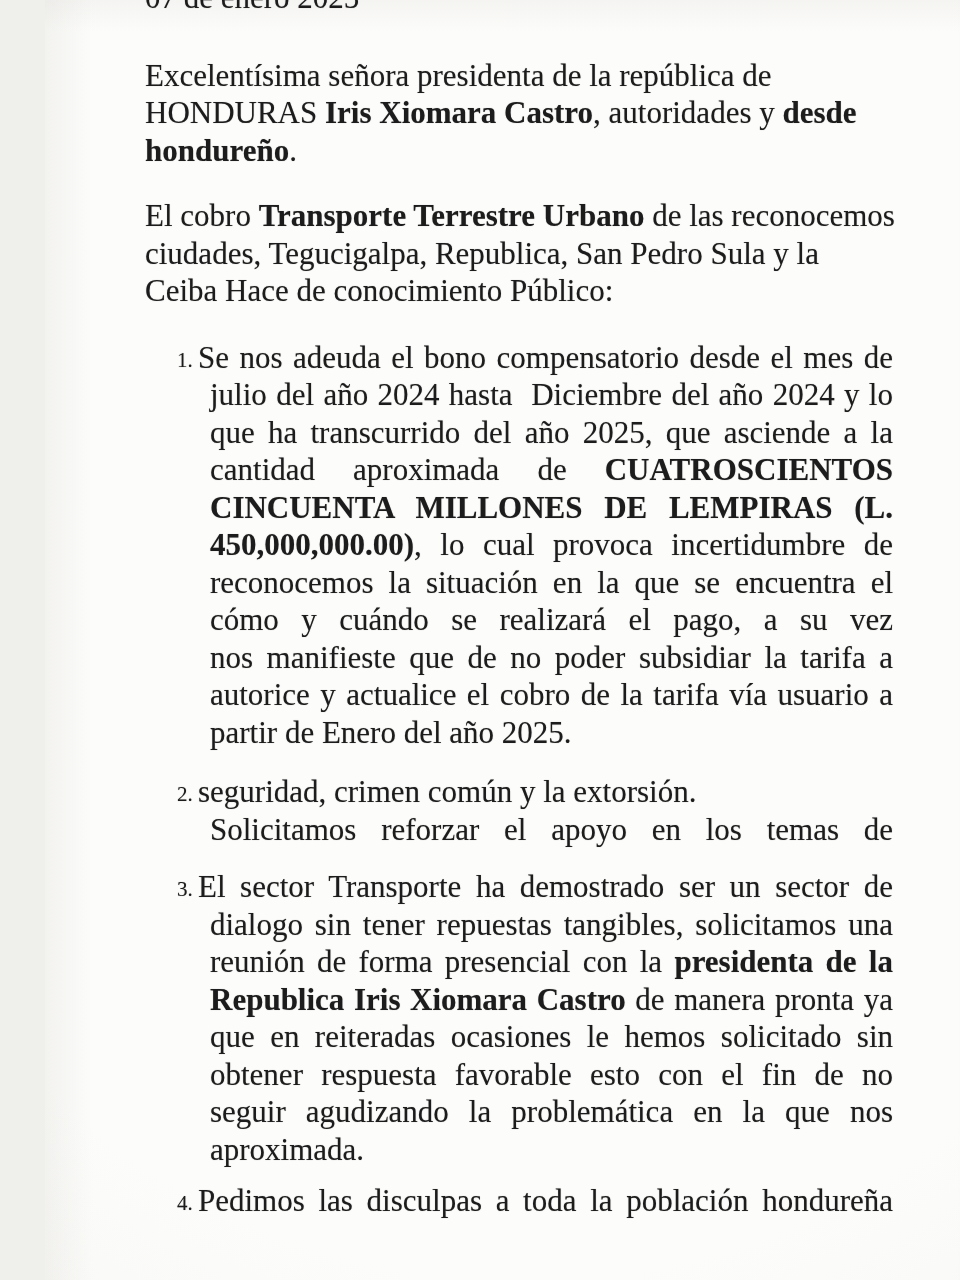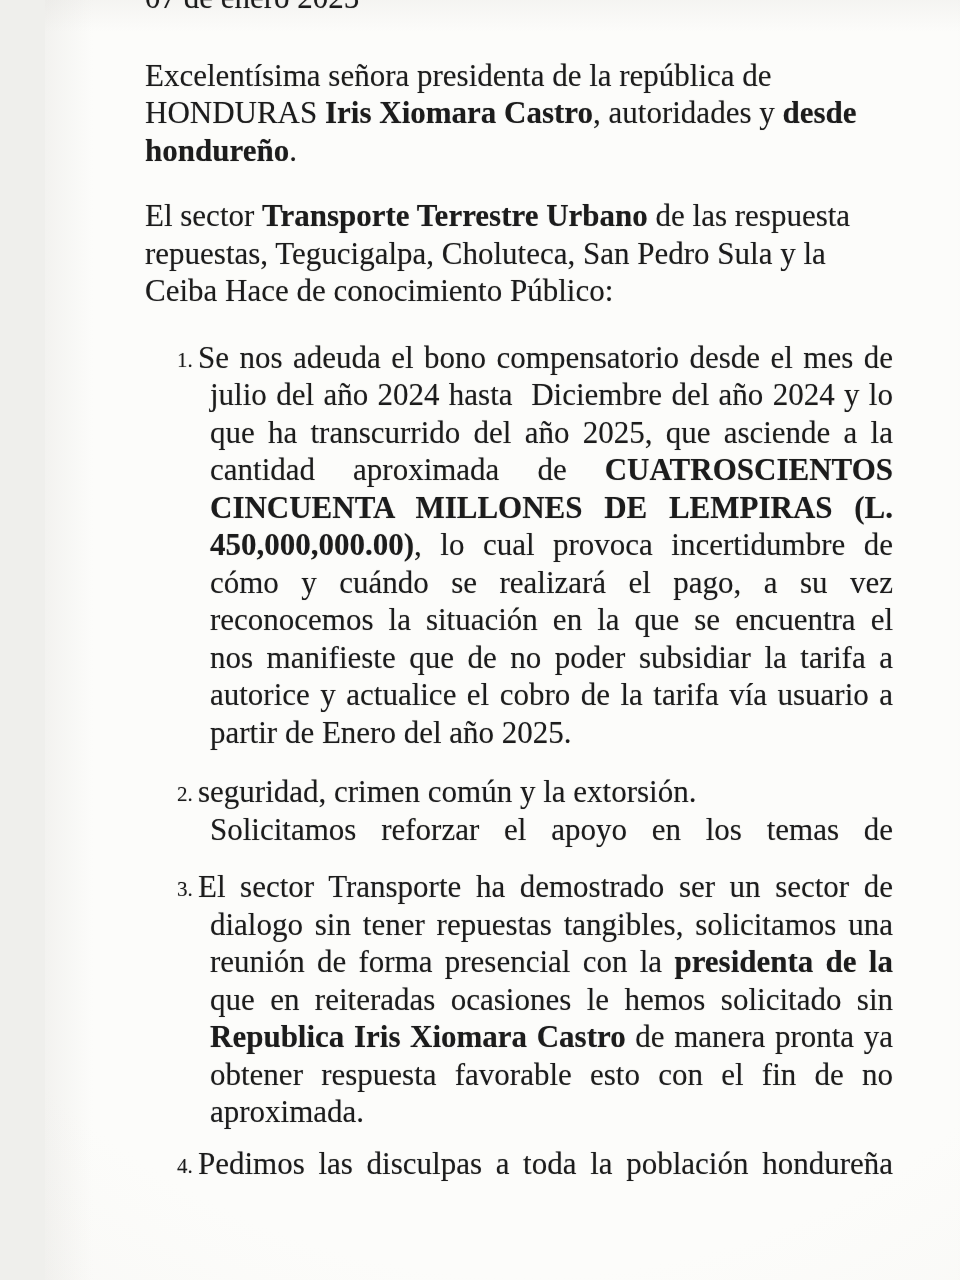--- a/index.html
+++ b/index.html
@@ -73,51 +73,52 @@
   <div class="doc">
       <div class="block date">
         <div class="line last"><span>07 de enero 2025</span></div>
       </div>
       <div class="block paragraph">
         <div class="line"><span>Excelentísima señora presidenta de la república de</span></div>
         <div class="line"><span>HONDURAS </span><span class="b">Iris Xiomara Castro</span><span>, autoridades y </span><span class="b">desde</span></div>
         <div class="line last"><span class="b">hondureño</span><span>.</span></div>
       </div>
       <div class="block paragraph">
-        <div class="line"><span>El sector </span><span class="b">Transporte Terrestre Urbano</span><span> de las respuesta</span></div>
-        <div class="line"><span>repuestas, Tegucigalpa, Choluteca, San Pedro Sula y la</span></div>
+        <div class="line"><span>El cobro </span><span class="b">Transporte Terrestre Urbano</span><span> de las reconocemos</span></div>
+        <div class="line"><span>ciudades, Tegucigalpa, Republica, San Pedro Sula y la</span></div>
         <div class="line last"><span>Ceiba Hace de conocimiento Público:</span></div>
       </div>
       <div class="block item">
         <span class="num">1.</span>
         <div class="line"><span>Se nos adeuda el bono compensatorio desde el mes de</span></div>
         <div class="line"><span>julio del año 2024 hasta &nbsp;Diciembre del año 2024 y lo</span></div>
         <div class="line"><span>que ha transcurrido del año 2025, que asciende a la</span></div>
         <div class="line"><span>cantidad aproximada de </span><span class="b">CUATROSCIENTOS</span></div>
         <div class="line"><span class="b">CINCUENTA MILLONES DE LEMPIRAS (L.</span></div>
         <div class="line"><span class="b">450,000,000.00)</span><span>, lo cual provoca incertidumbre de</span></div>
+        <div class="line"><span>reconocemos la situación en la que se encuentra el</span></div>
         <div class="line"><span>cómo y cuándo se realizará el pago, a su vez</span></div>
-        <div class="line"><span>reconocemos la situación en la que se encuentra el</span></div>
         <div class="line"><span>nos manifieste que de no poder subsidiar la tarifa a</span></div>
         <div class="line"><span>autorice y actualice el cobro de la tarifa vía usuario a</span></div>
         <div class="line last"><span>partir de Enero del año 2025.</span></div>
       </div>
       <div class="block item">
         <span class="num">2.</span>
         <div class="line last"><span>seguridad, crimen común y la extorsión.</span></div>
         <div class="line"><span>Solicitamos reforzar el apoyo en los temas de</span></div>
       </div>
       <div class="block item">
         <span class="num">3.</span>
         <div class="line"><span>El sector Transporte ha demostrado ser un sector de</span></div>
         <div class="line"><span>dialogo sin tener repuestas tangibles, solicitamos una</span></div>
         <div class="line"><span>reunión de forma presencial con la </span><span class="b">presidenta de la</span></div>
+        <div class="line"><span class="b">Republica Iris Xiomara Castro</span><span> de manera pronta ya</span></div>
         <div class="line"><span>que en reiteradas ocasiones le hemos solicitado sin</span></div>
-        <div class="line"><span class="b">Republica Iris Xiomara Castro</span><span> de manera pronta ya</span></div>
         <div class="line"><span>obtener respuesta favorable esto con el fin de no</span></div>
+        <div class="line"><span>seguir agudizando la problemática en la que nos</span></div>
         <div class="line last"><span>aproximada.</span></div>
       </div>
       <div class="block item">
         <span class="num">4.</span>
         <div class="line last"><span>Pedimos las disculpas a toda la población hondureña</span></div>
       </div>
     </div>
 </div>
 
 </body></html>

